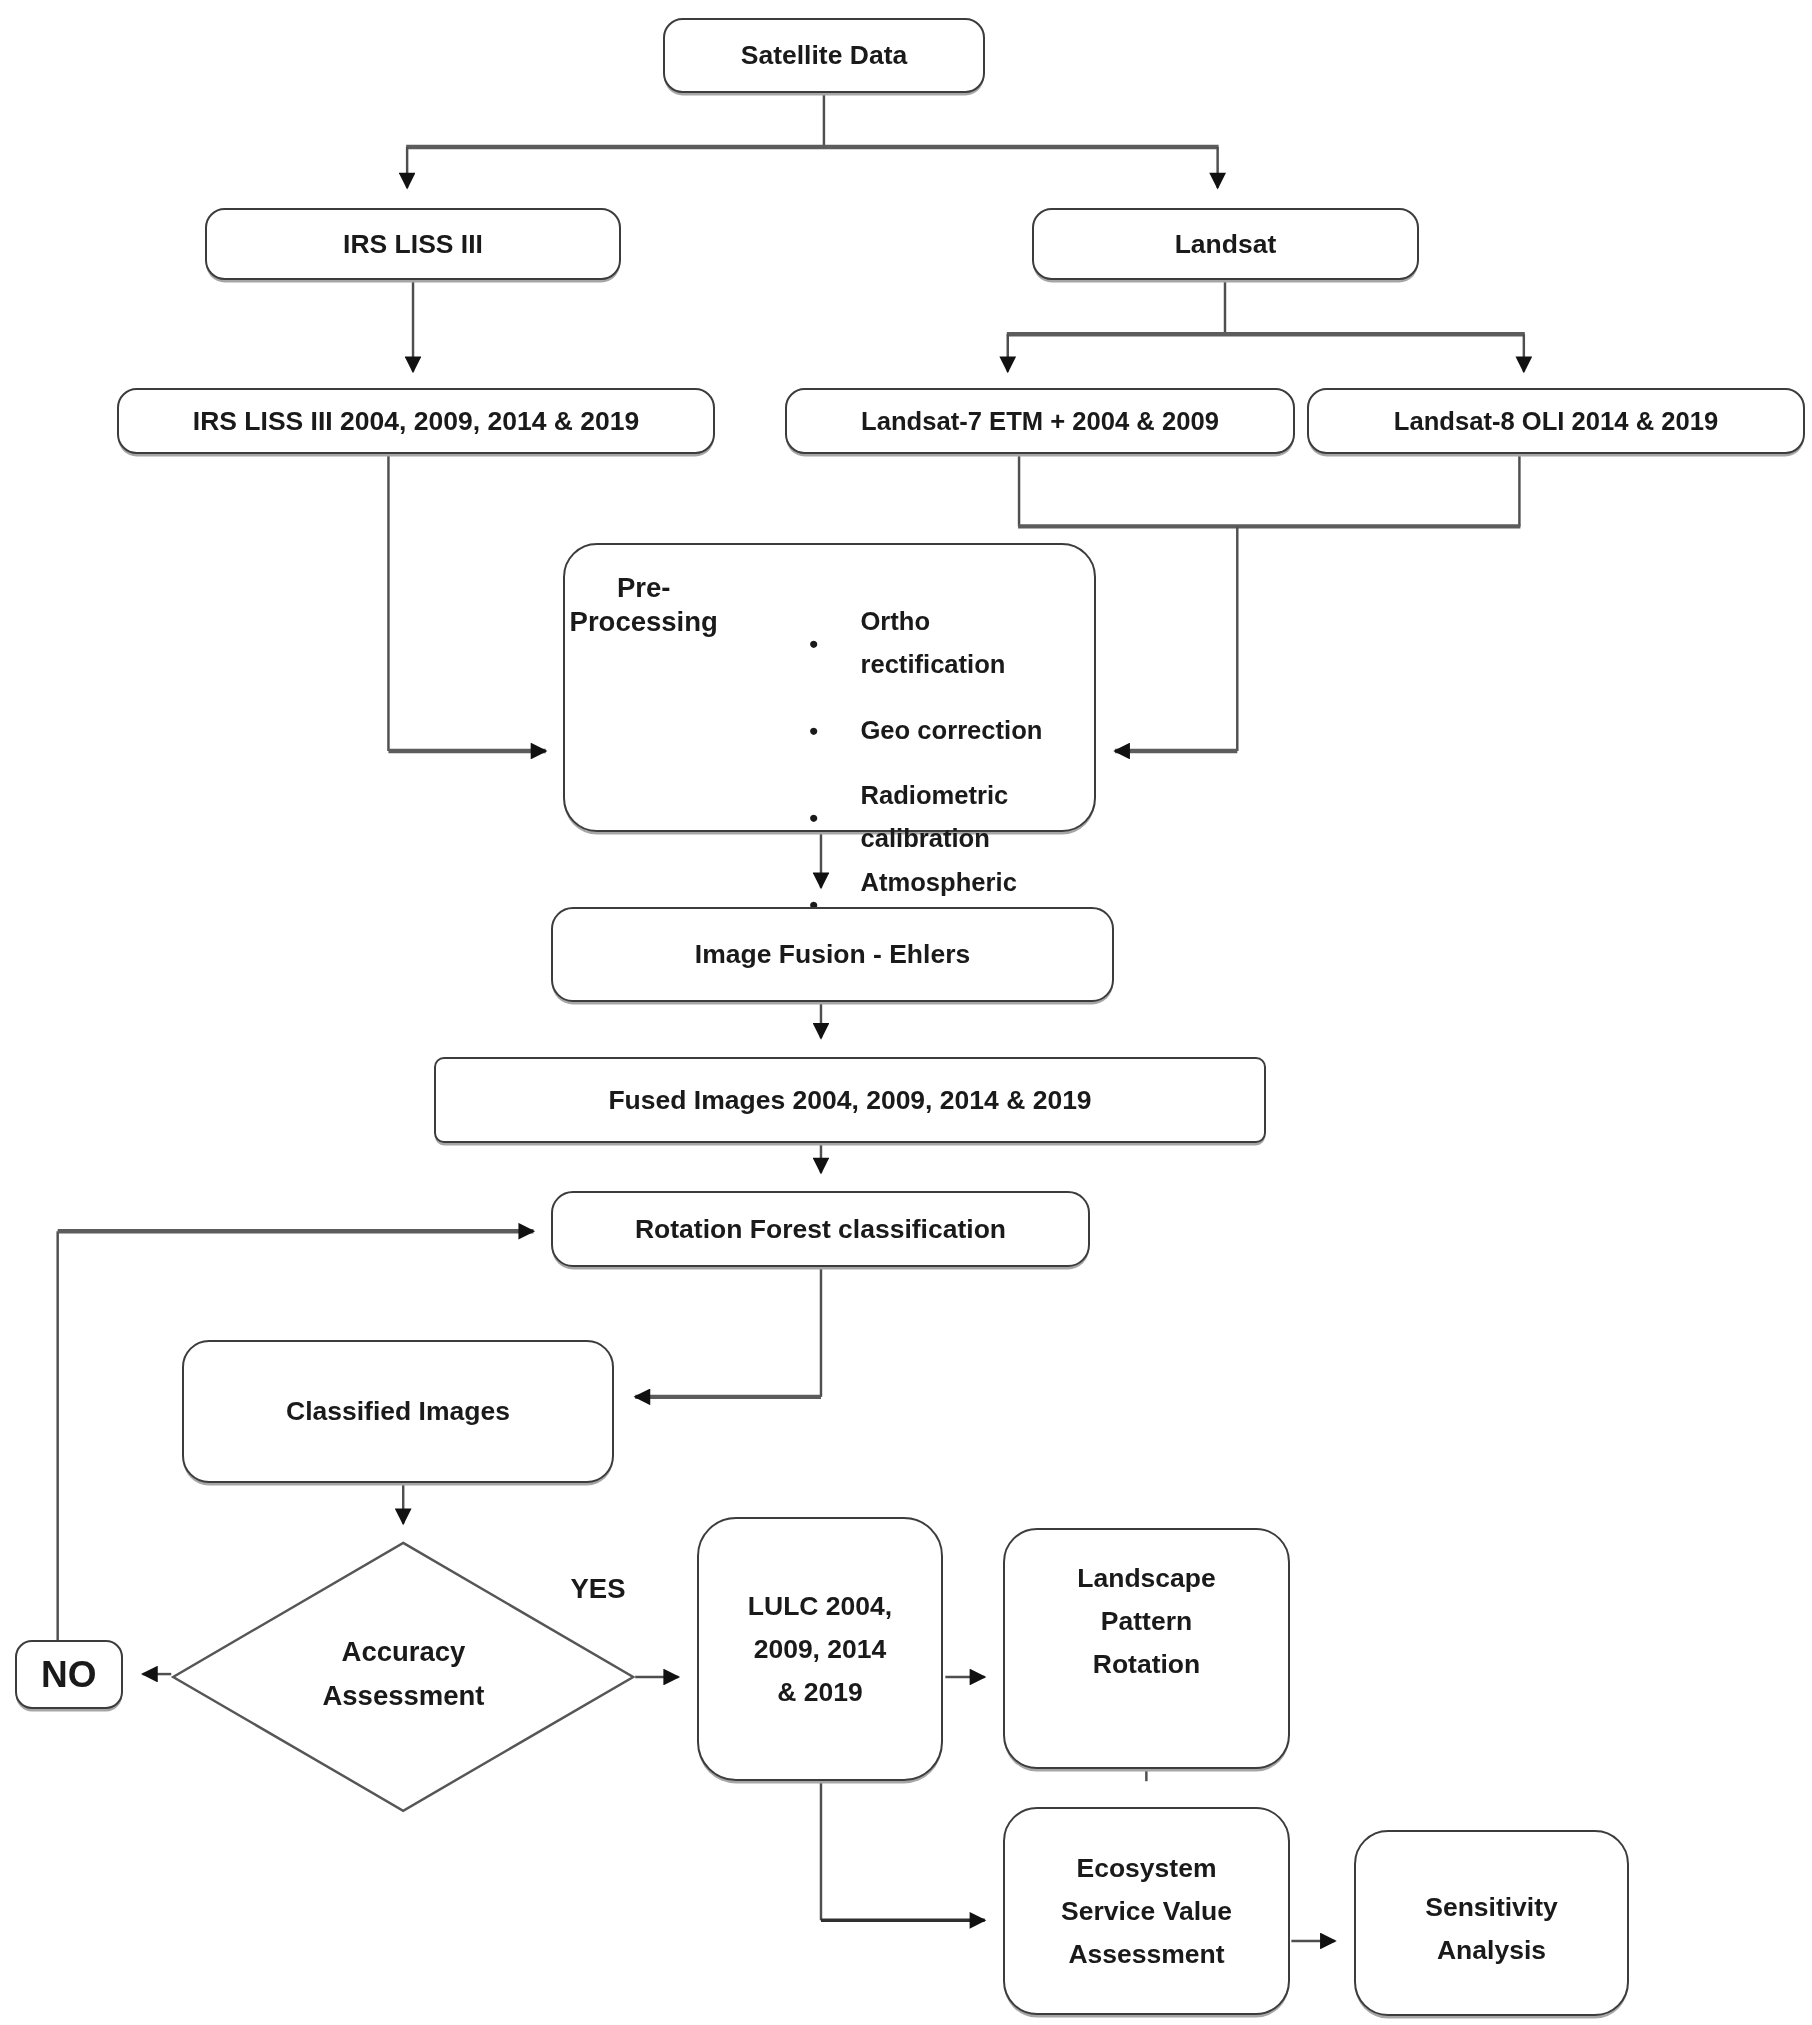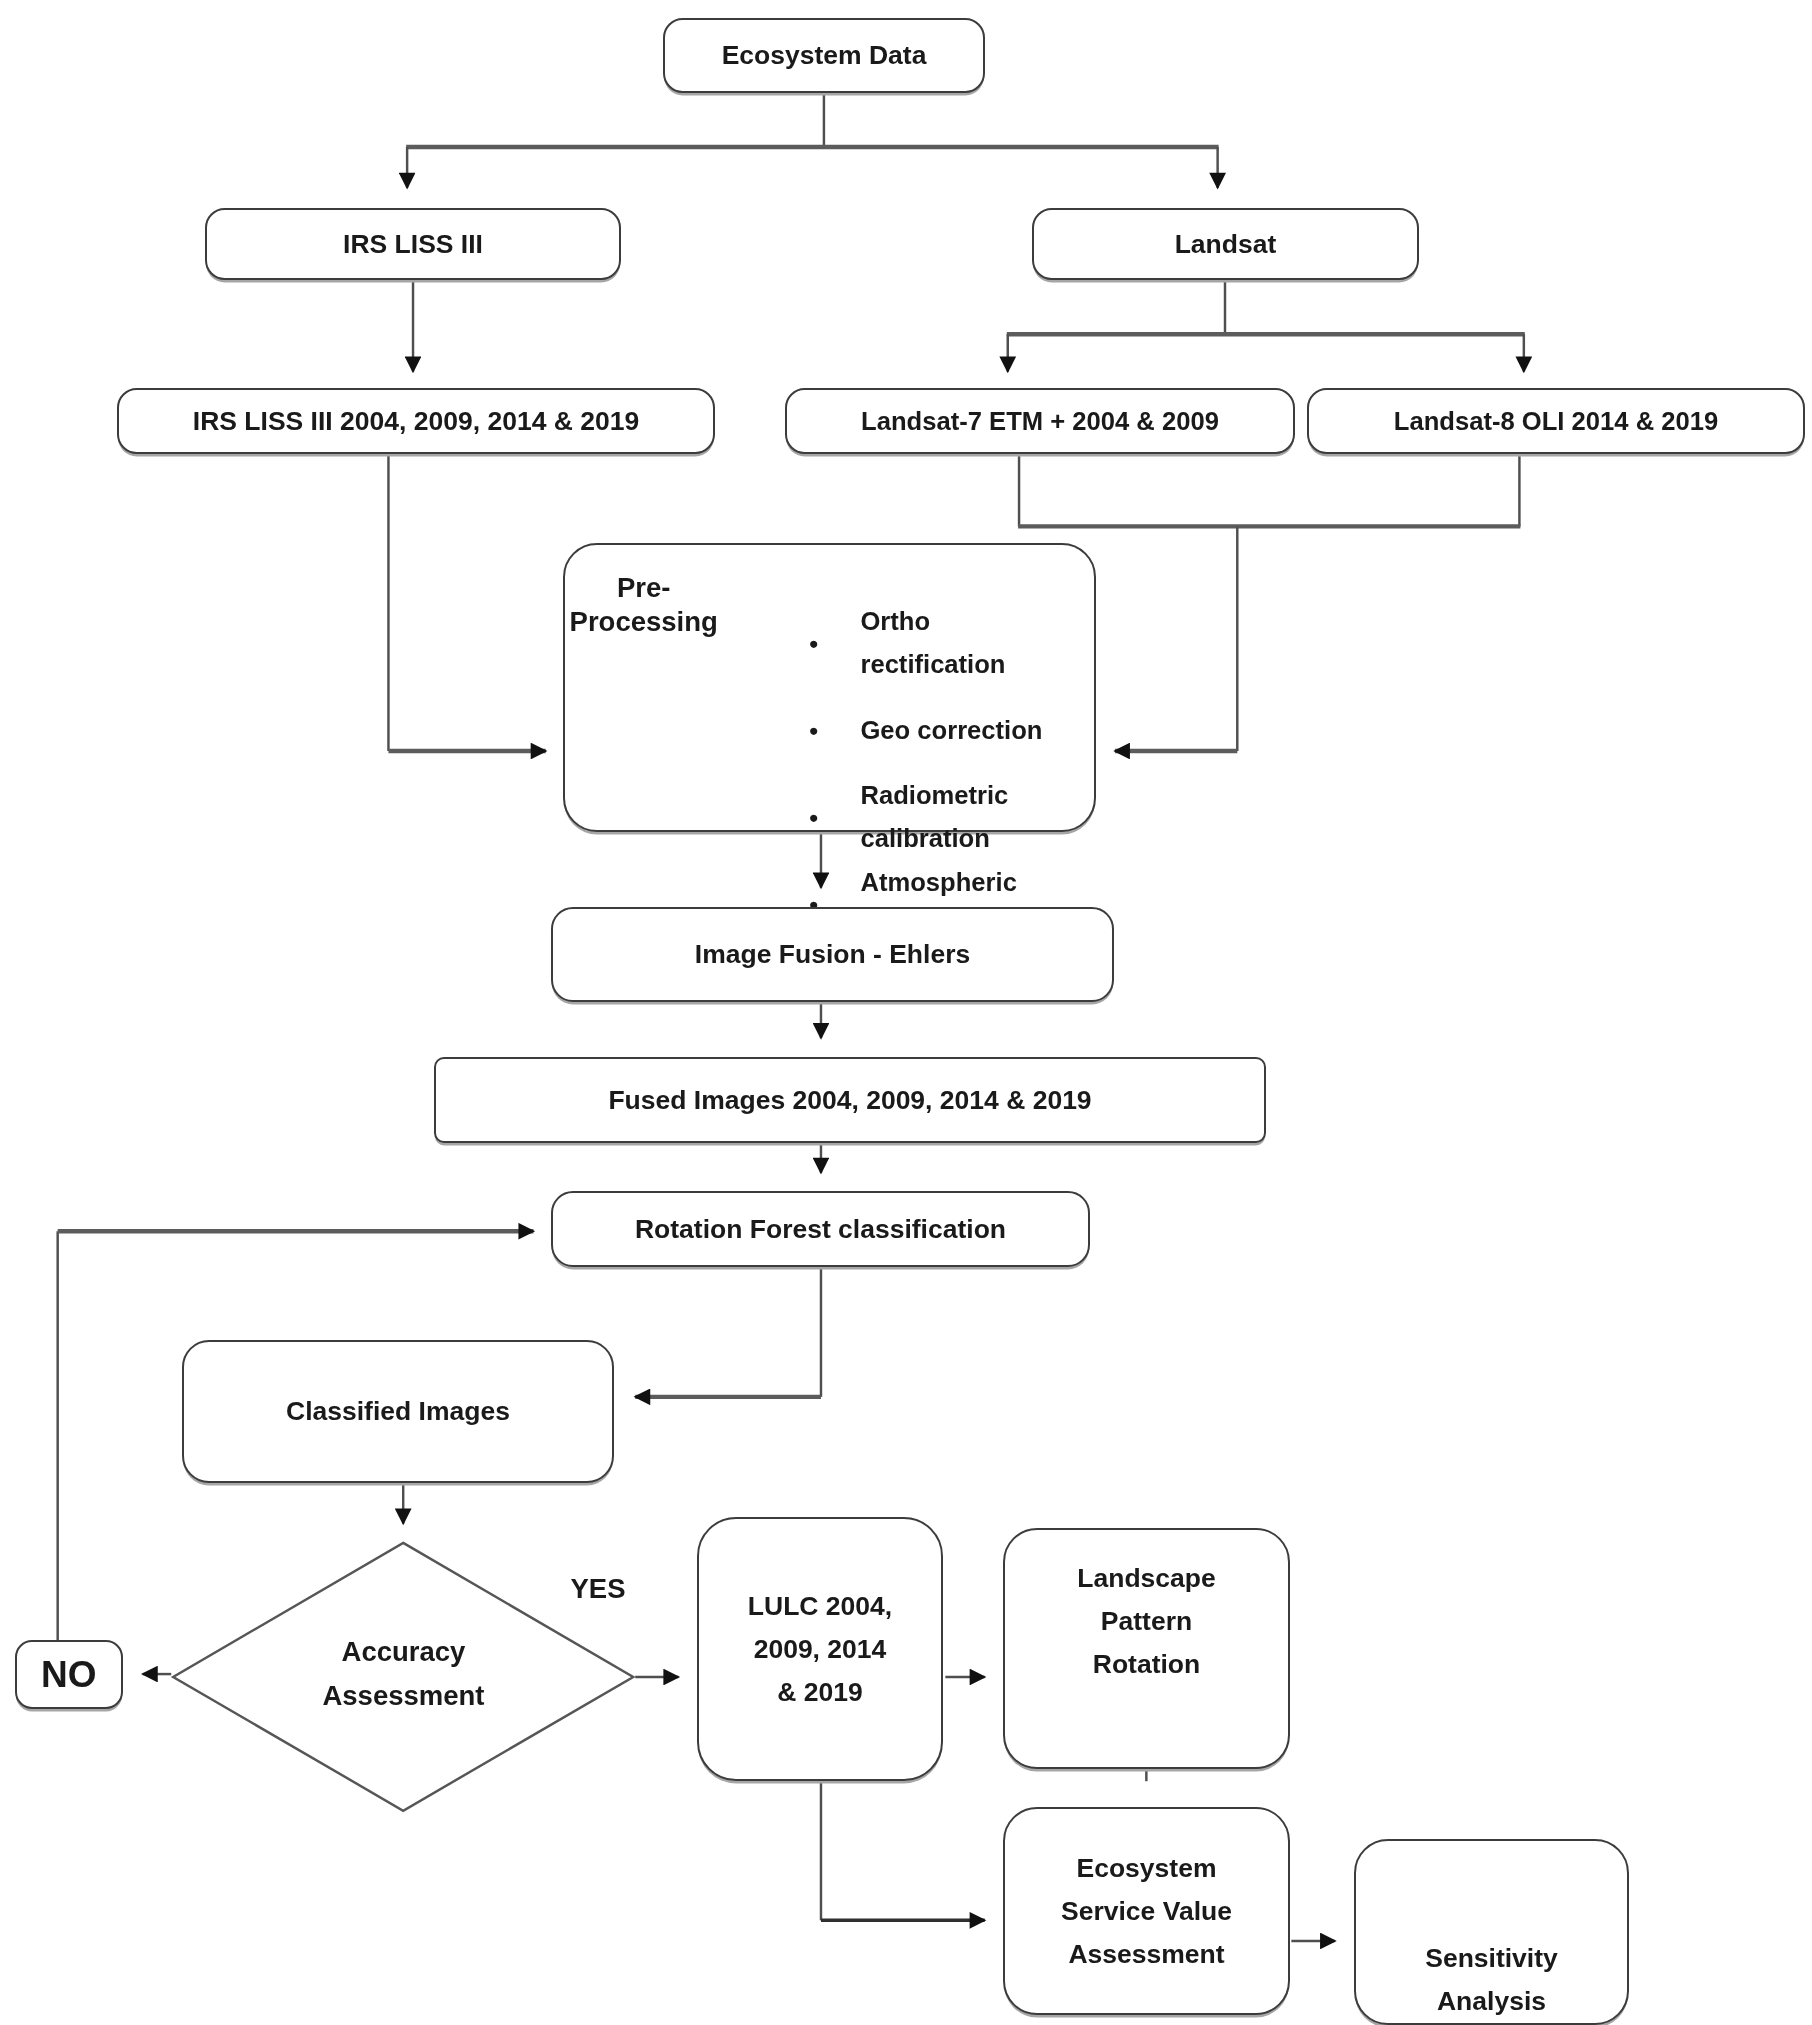--- a/index.html
+++ b/index.html
@@ -131,21 +131,21 @@
 
     <line class="v" x1="1670" y1="3626" x2="1670" y2="3907"></line>
     <line class="m a" x1="1670" y1="3907" x2="2003" y2="3907"></line>
 
     <line class="v a" x1="2627" y1="3949" x2="2716" y2="3949"></line>
 
     <line class="v" x1="2332" y1="3596" x2="2332" y2="3624"></line>
   </svg>
 
   <div class="node" style="left:663px;top:17.7px;width:322px;height:75px;border-radius:19.7px;">
-    <span class="lbl">Ecosystem Data</span>
+    <span class="lbl">Satellite Data</span>
   </div>
 
   <div class="node" style="left:205px;top:208px;width:416px;height:72px;border-radius:19.7px;">
     <span class="lbl">IRS LISS III</span>
   </div>
 
   <div class="node" style="left:1032px;top:208px;width:387px;height:72px;border-radius:19.7px;">
     <span class="lbl">Landsat</span>
   </div>
 
@@ -223,19 +223,19 @@
 Pattern
 Rotation</span>
   </div>
 
   <div class="node" style="left:1003px;top:1807px;width:287px;height:208px;border-radius:34px;">
     <span class="lbl">Ecosystem
 Service Value
 Assessment</span>
   </div>
 
-  <div class="node" style="left:1354px;top:1830px;width:275px;height:186px;border-radius:34px;align-items:flex-end;padding-top:11px;margin-top:9px;">
+  <div class="node" style="left:1354px;top:1830px;width:275px;height:186px;border-radius:34px;align-items:center;padding-top:11px;">
     <span class="lbl">Sensitivity
 Analysis</span>
   </div>
 
 </div>
 
 
 </body></html>

